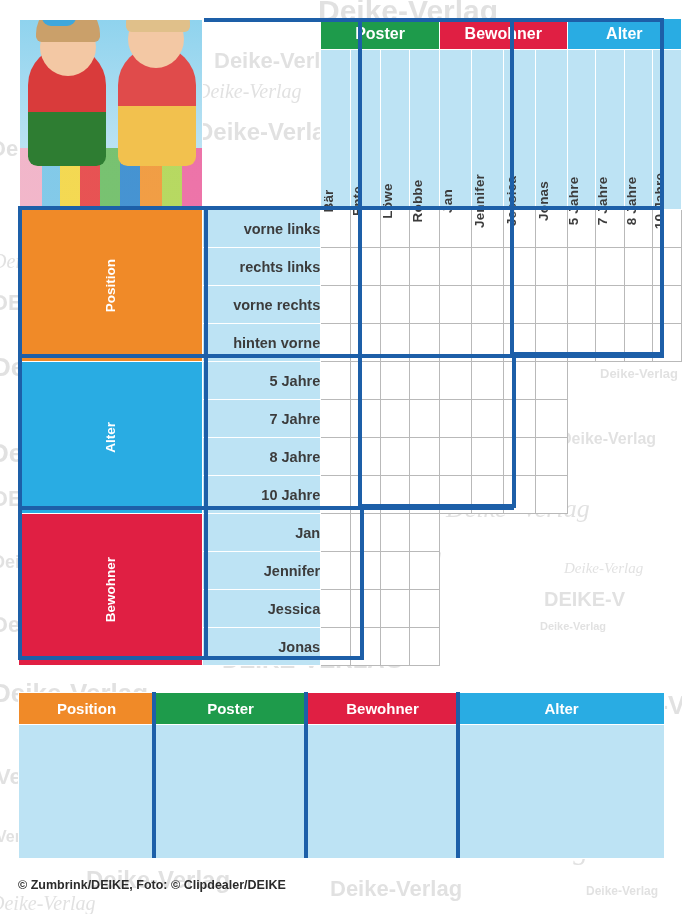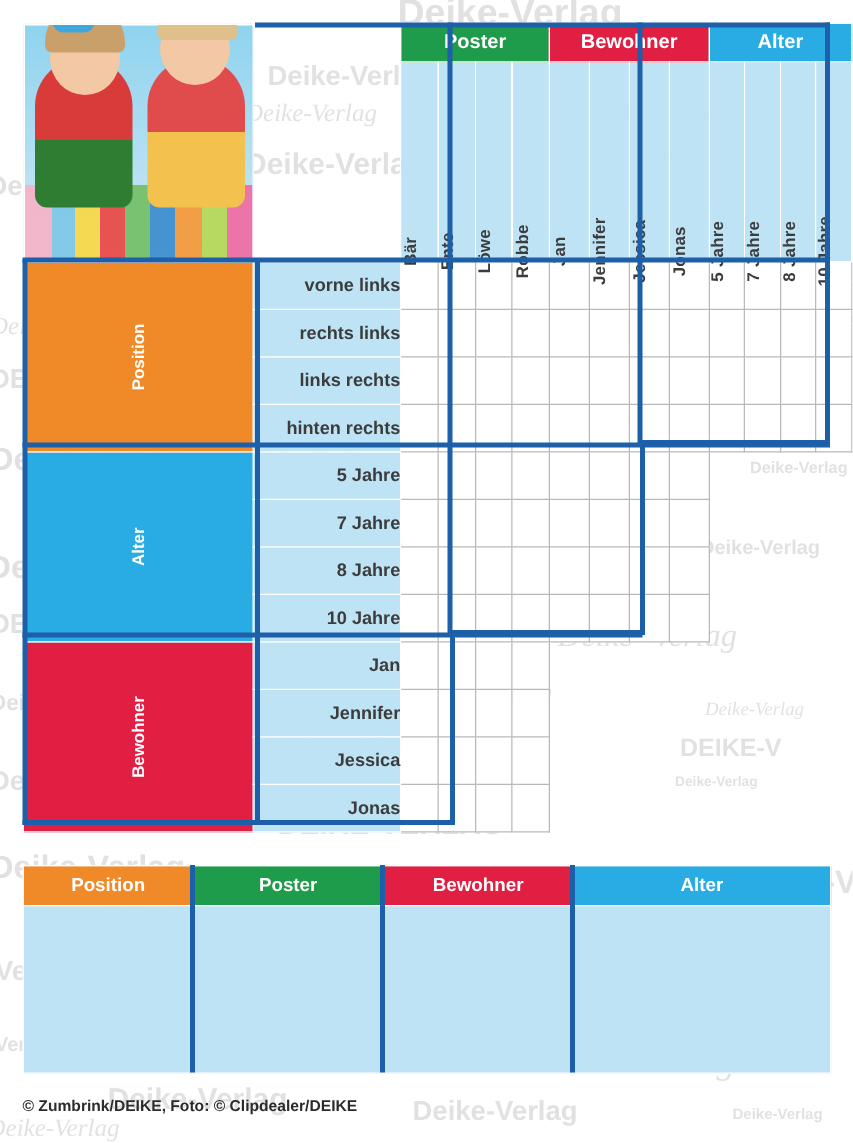--- a/index.html
+++ b/index.html
@@ -390,36 +390,36 @@
       <td class="c-cell cell"></td>
           <td class="c-cell cell"></td>
           <td class="c-cell cell"></td>
           <td class="c-cell cell"></td>
       <td class="c-cell cell"></td>
           <td class="c-cell cell"></td>
           <td class="c-cell cell"></td>
           <td class="c-cell cell"></td>
     </tr>
     <tr class="r-row">
-      <td class="c-label rlabel">links rechts</td>
-      <td class="c-cell cell"></td>
-          <td class="c-cell cell"></td>
-          <td class="c-cell cell"></td>
-          <td class="c-cell cell"></td>
-      <td class="c-cell cell"></td>
-          <td class="c-cell cell"></td>
-          <td class="c-cell cell"></td>
-          <td class="c-cell cell"></td>
-      <td class="c-cell cell"></td>
-          <td class="c-cell cell"></td>
-          <td class="c-cell cell"></td>
-          <td class="c-cell cell"></td>
-    </tr>
-    <tr class="r-row">
-      <td class="c-label rlabel">hinten rechts</td>
+      <td class="c-label rlabel">vorne rechts</td>
+      <td class="c-cell cell"></td>
+          <td class="c-cell cell"></td>
+          <td class="c-cell cell"></td>
+          <td class="c-cell cell"></td>
+      <td class="c-cell cell"></td>
+          <td class="c-cell cell"></td>
+          <td class="c-cell cell"></td>
+          <td class="c-cell cell"></td>
+      <td class="c-cell cell"></td>
+          <td class="c-cell cell"></td>
+          <td class="c-cell cell"></td>
+          <td class="c-cell cell"></td>
+    </tr>
+    <tr class="r-row">
+      <td class="c-label rlabel">hinten vorne</td>
       <td class="c-cell cell"></td>
           <td class="c-cell cell"></td>
           <td class="c-cell cell"></td>
           <td class="c-cell cell"></td>
       <td class="c-cell cell"></td>
           <td class="c-cell cell"></td>
           <td class="c-cell cell"></td>
           <td class="c-cell cell"></td>
       <td class="c-cell cell"></td>
           <td class="c-cell cell"></td>

